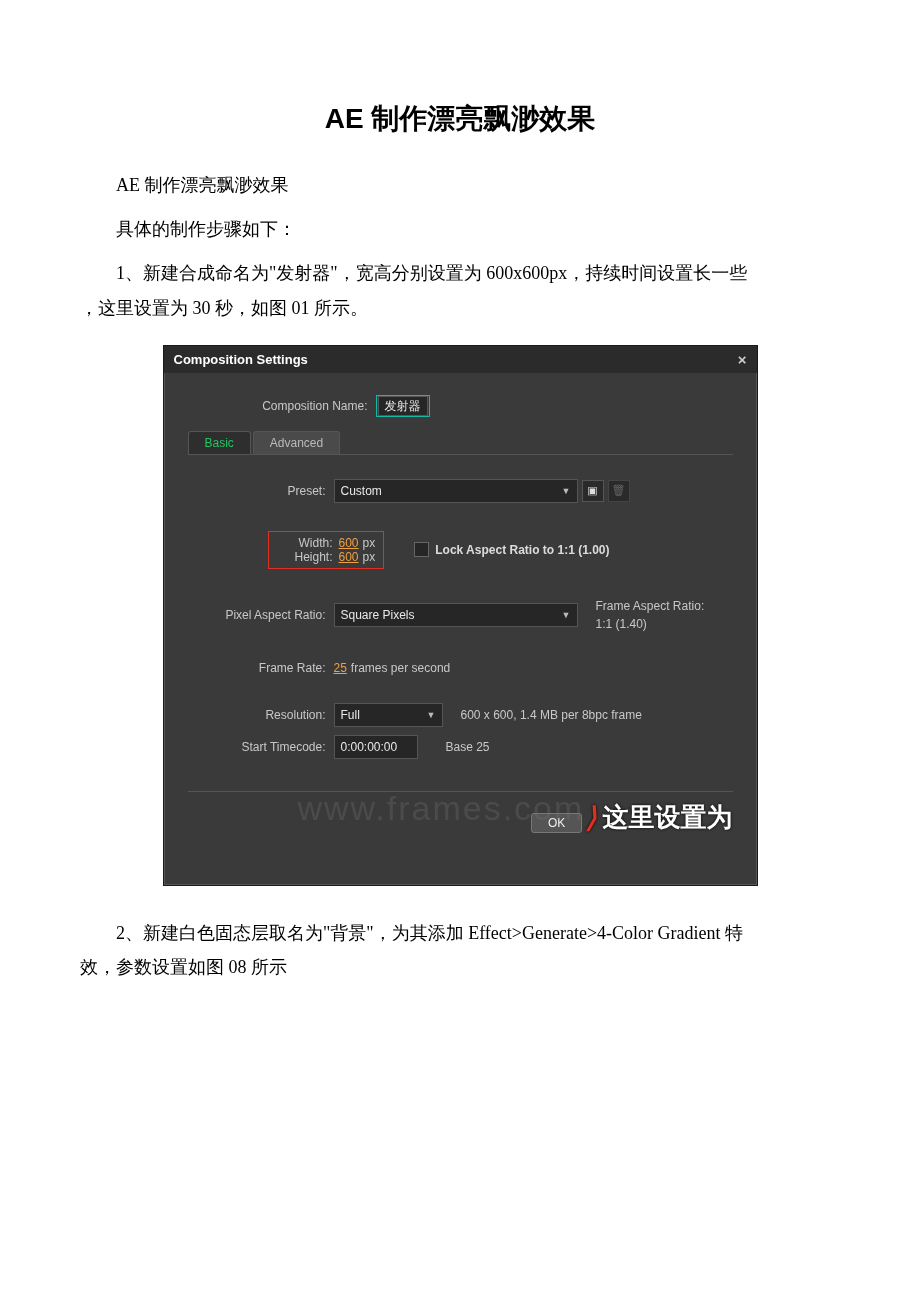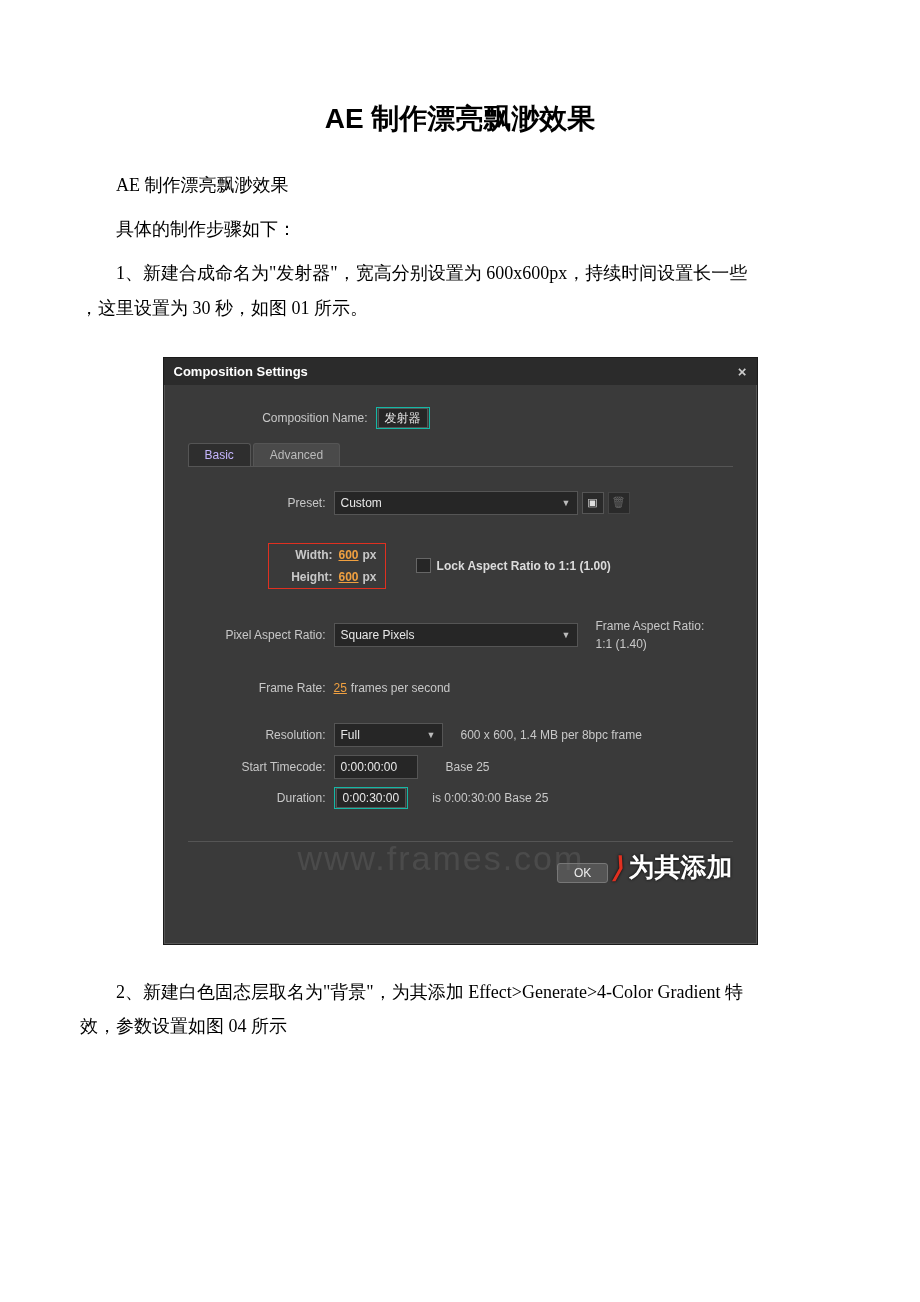--- a/index.html
+++ b/index.html
@@ -26,21 +26,21 @@
   }
   .indent {
     text-indent: 2em;
   }
   .noindent {
     text-indent: 0;
   }
 
   
   .dialog-wrap {
-    margin: 32px auto 30px auto;
+    margin: 20px auto 30px auto;
     width: 595px;
   }
   .dialog {
     background: #3a3a3a;
     color: #dcdcdc;
     font-family: Tahoma, Arial, sans-serif;
     font-size: 12px;
     border: 1px solid #1a1a1a;
     box-shadow: 0 0 0 1px #555 inset;
   }
@@ -53,21 +53,21 @@
     justify-content: space-between;
     align-items: center;
     font-size: 13px;
   }
   .dlg-close {
     color: #ccc;
     font-size: 15px;
     line-height: 1;
   }
   .dlg-body {
-    padding: 14px 24px 24px 24px;
+    padding: 14px 24px 15px 24px;
   }
   .row {
     display: flex;
     align-items: center;
     margin: 8px 0;
   }
   .lbl {
     width: 130px;
     text-align: right;
     padding-right: 8px;
@@ -106,21 +106,21 @@
   .tabs {
     display: flex;
     gap: 0;
     margin-top: 6px;
   }
   .tab {
     padding: 4px 16px;
     background: #2e2e2e;
     border: 1px solid #555;
     border-bottom: none;
-    color: #c4b5fd;
+    color: #22c55e;
     border-radius: 3px 3px 0 0;
     margin-right: 2px;
   }
   .tab.inactive {
     background: #4a4a4a;
     color: #bbb;
   }
   .tab-content {
     border: 1px solid #555;
     border-left: none;
@@ -170,22 +170,20 @@
     line-height: 1.5;
   }
   .sep {
     height: 12px;
   }
   .wh-group {
     border: 1px solid #e03020;
     padding: 4px 8px 4px 4px;
     display: flex;
     flex-direction: column;
-    gap: 8px;
-    font-weight: bold;
   }
   .wh-row { display: flex; align-items: center; }
   .ok-btn {
     display: inline-block;
     background: #555;
     border: 1px solid #777;
     color: #eee;
     padding: 2px 16px;
     font-size: 12px;
     border-radius: 3px;
@@ -329,39 +327,32 @@
             </span>
             <span class="side-text">600 x 600, 1.4 MB per 8bpc frame</span>
           </div>
 
           <div class="row">
             <span class="lbl">Start Timecode:</span>
             <span class="input tc">0:00:00:00</span>
             <span class="side-text" style="margin-left:28px">Base 25</span>
           </div>
 
-          <div class="row">
-            <span class="lbl">Duration:</span>
-            <span class="redbox">
-              <span class="input tc">0:00:30:00</span>
-            </span>
-            <span class="side-text" style="margin-left:24px">is 0:00:30:00  Base 25</span>
-          </div>
         </div>
 
         <div class="watermark">
           <div class="wm-bg">www.frames.com</div>
           <div>
             <span class="ok-btn">OK</span>
             <span class="wm-bot">
               <span class="wm-arrow">⟩</span>
-              <span>为其添加</span>
+              <span>这里设置为</span>
             </span>
           </div>
         </div>
 
       </div>
     </div>
   </div>
 
   <p class="para indent" style="margin-bottom:0">2、新建白色固态层取名为"背景"，为其添加 Effect&gt;Generate&gt;4-Color Gradient 特</p>
-  <p class="para noindent" style="margin-top:0">效，参数设置如图 04 所示</p>
+  <p class="para noindent" style="margin-top:0">效，参数设置如图 08 所示</p>
 </div>
 
 </body></html>

